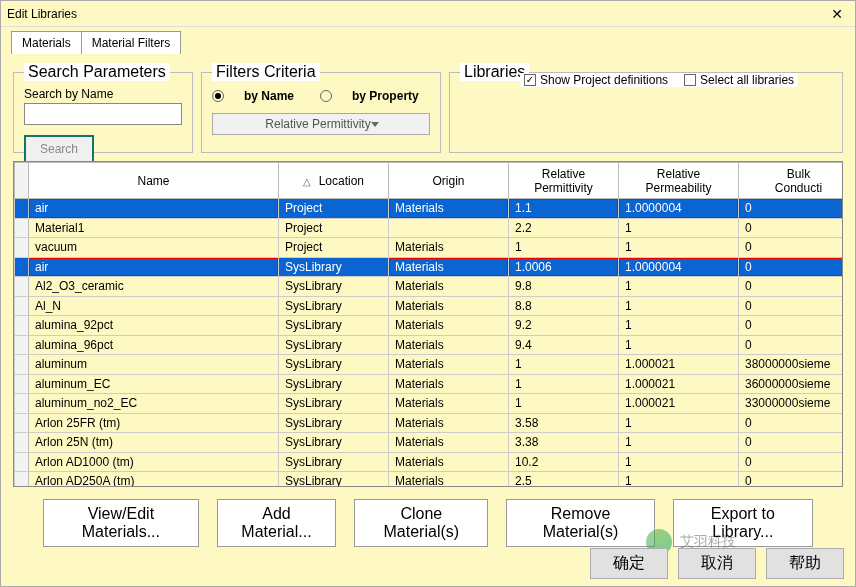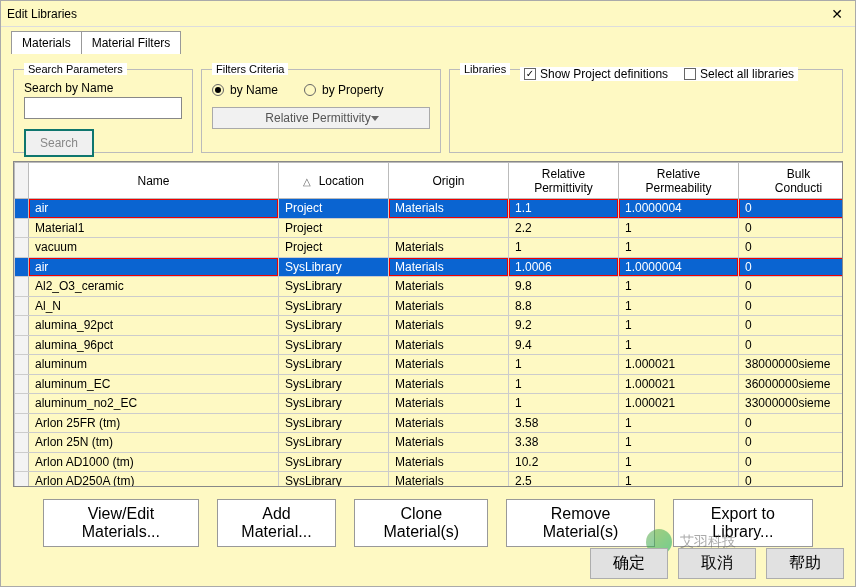--- a/index.html
+++ b/index.html
@@ -10,25 +10,25 @@
 .titlebar .close { font-size: 14px; cursor: pointer; padding: 0 6px; }
 .tabs { height: 26px; display: flex; align-items: flex-end; padding: 0 10px; }
 .tab { border: 1px solid #999; border-bottom: none; padding: 4px 10px; margin-right: -1px; background: #fff; font-size: 12px; position: relative; top: 1px; cursor: pointer; }
 .tab.active { background: #fff; z-index: 2; }
 .content { padding: 10px 12px; }
 .fieldset-row { display: flex; gap: 8px; margin-bottom: 8px; }
 fieldset { border: 1px solid #bbb; padding: 6px 10px 10px 10px; font-size: 12px; }
 .fs-search-params { width: 180px; height: 90px; position: relative; }
 .fs-search-criteria { width: 240px; height: 90px; }
 .fs-libraries { flex: 1; height: 90px; position: relative; }
-legend { font-size: 11px; padding: 0 4px; background: #fff; }
+legend { font-size: 16px; padding: 0 4px; background: #fff; }
 .text-input { width: 100%; height: 22px; border: 1px solid #888; padding: 2px 4px; font-size: 12px; margin-top: 2px; }
 .search-btn { margin-top: 10px; padding: 5px 14px; border: 2px solid #0f766e; background: #f0f0f0; color: #888; font-size: 12px; }
 .radio-row { display: flex; align-items: center; gap: 26px; margin: 2px 0 10px 0; }
-.radio-item { display: flex; align-items: center; gap: 6px; cursor: pointer; }
+.radio-item { display: flex; align-items: center; gap: 20px; cursor: pointer; font-weight: bold; }
 .radio { width: 12px; height: 12px; border: 1px solid #666; border-radius: 50%; display: inline-flex; align-items: center; justify-content: center; }
 .radio.checked::after { content: ''; width: 6px; height: 6px; background: #000; border-radius: 50%; }
 .combo { width: 100%; height: 22px; border: 1px solid #aaa; background: #f1f1f1; display: flex; align-items: center; justify-content: center; padding: 0 4px 0 6px; color: #555; }
 .combo .arrow { border-left: 4px solid transparent; border-right: 4px solid transparent; border-top: 5px solid #666; }
 .lib-checks { display: flex; align-items: center; gap: 16px; margin-bottom: 4px; font-size: 12px; position: absolute; top: -8px; left: 70px; background: #fff; padding: 0 4px; }
 .chk { display: inline-flex; align-items: center; gap: 4px; cursor: pointer; }
 .chk-box { width: 12px; height: 12px; border: 1px solid #666; display: inline-flex; align-items: center; justify-content: center; font-size: 10px; line-height: 1; }
 .lib-list-row { display: flex; gap: 6px; margin-top: 14px; }
 .lib-list { flex: 1; height: 52px; border: 1px solid #888; padding: 2px 4px; line-height: 15px; background: #fff; overflow: hidden; }
 .lib-btn { width: 34px; height: 22px; border: 1px solid #999; background: #f5f5f5; display: flex; align-items: center; justify-content: center; letter-spacing: 2px; cursor: pointer; }

